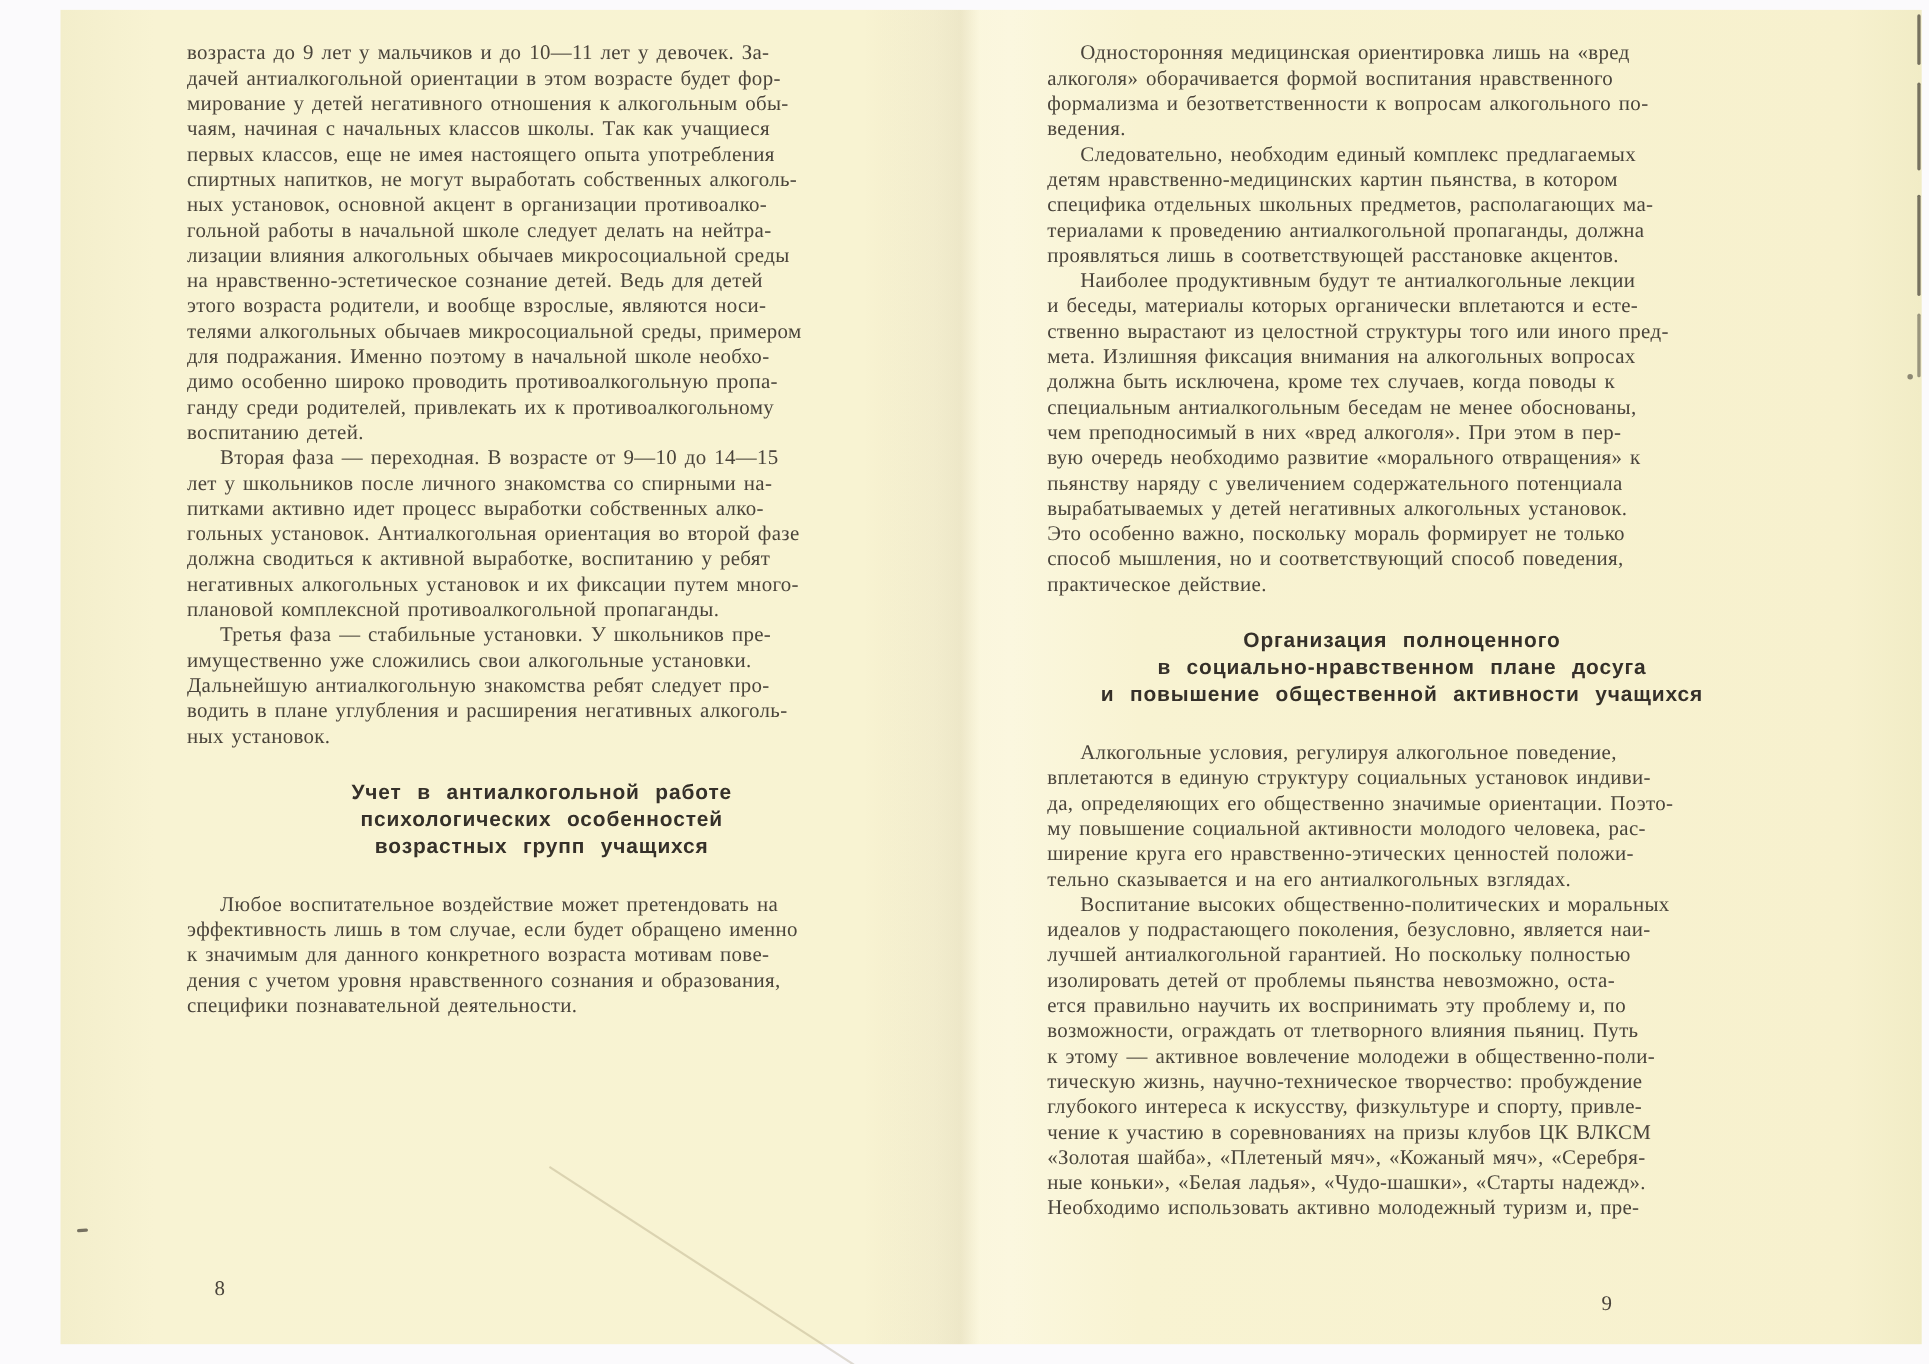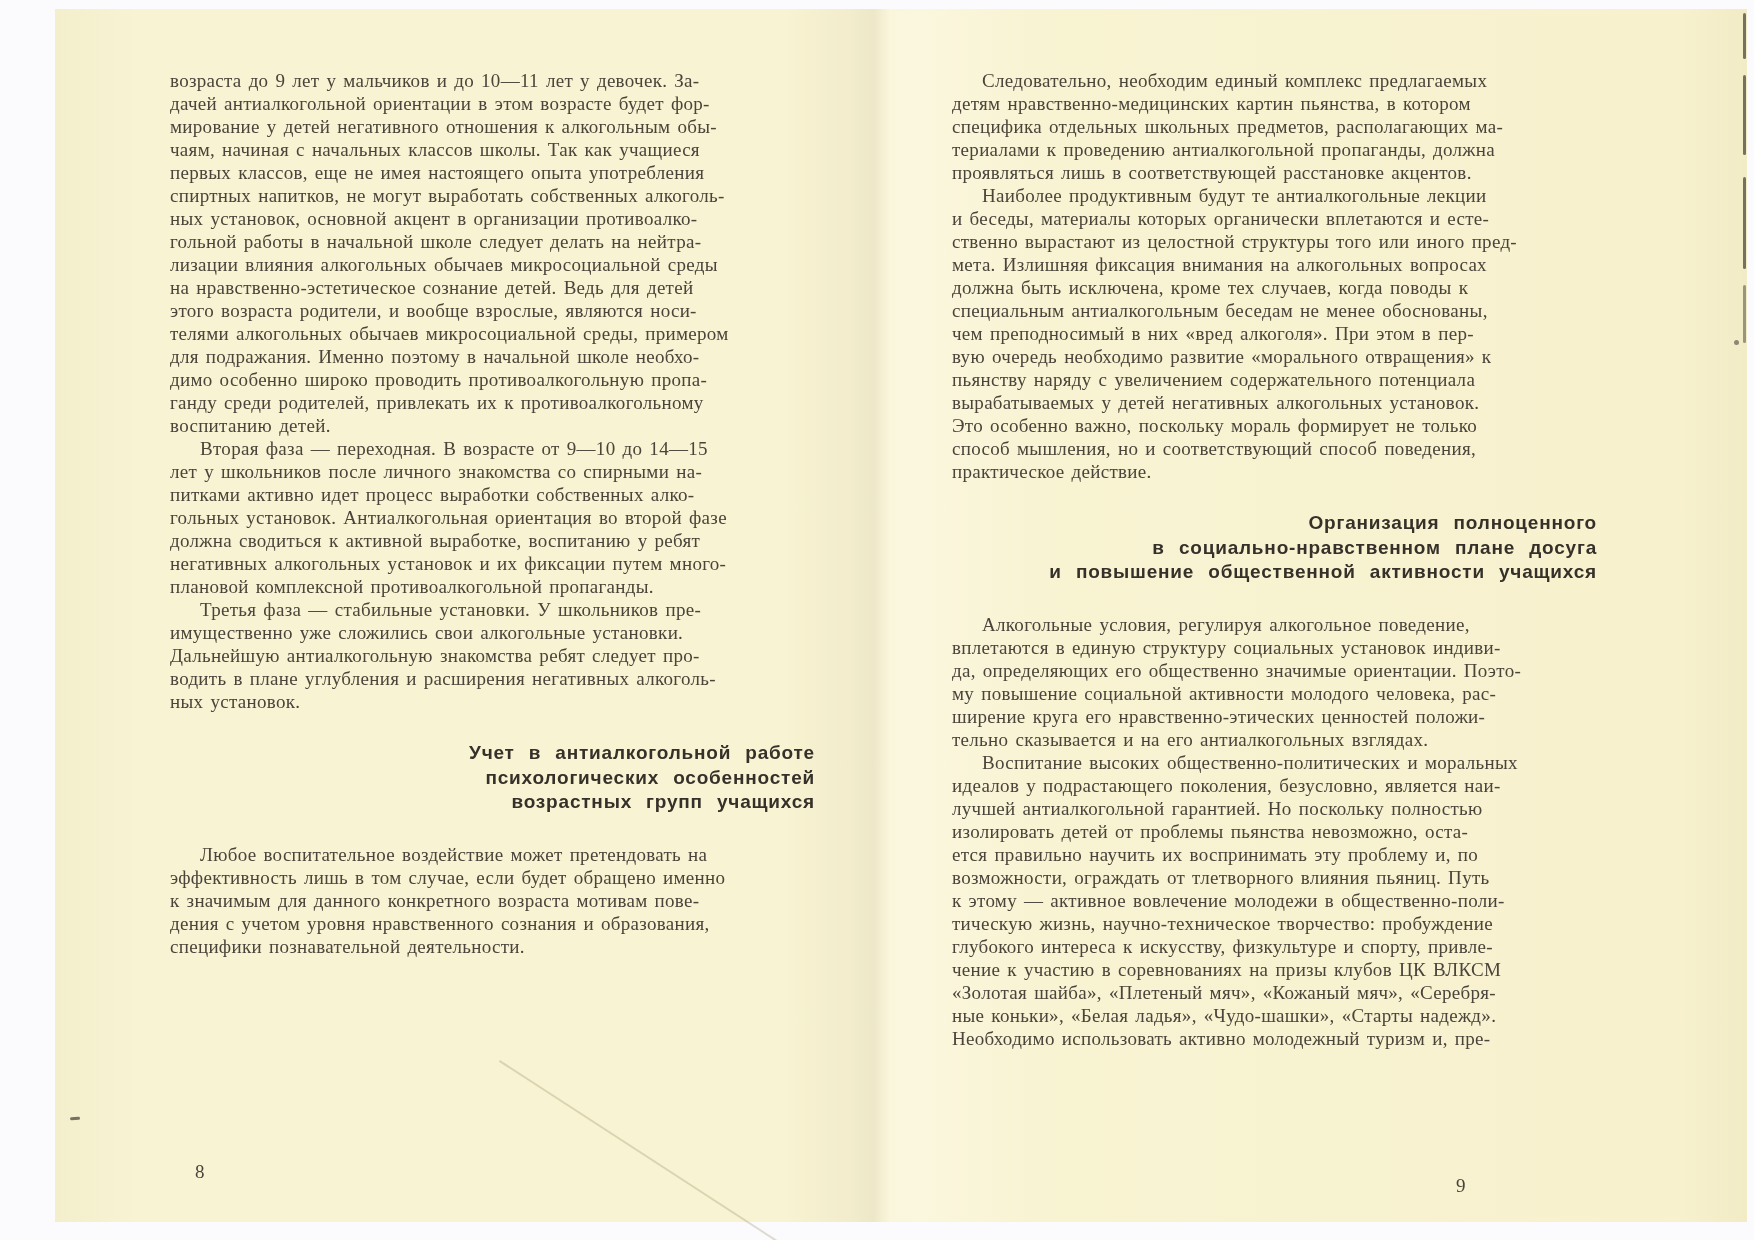--- a/index.html
+++ b/index.html
@@ -11,40 +11,40 @@
   
   .spread{
     position:absolute;left:55px;top:9px;width:1692px;height:1213px;
     background:linear-gradient(90deg,#f3eecb 0%,#f8f3d3 5%,#f8f3d2 44%,#fbf7de 51%,#f8f3d2 58%,#f7f1ce 96%,#f1ecc6 100%);
   }
   .gutter{
     position:absolute;left:730px;top:0;width:170px;height:100%;
     background:linear-gradient(90deg,rgba(0,0,0,0) 0%,rgba(146,128,74,.07) 38%,rgba(146,128,74,.12) 52%,rgba(255,255,252,.06) 62%,rgba(0,0,0,0) 100%);
   }
   .page{
-    position:absolute;top:0;width:645px;padding-top:60px;
+    position:absolute;top:0;width:645px;padding-top:28px;
     color:#4a443b;
   }
   .page-left{left:115px;}
   .page-right{left:897px;}
   .para{
     margin:0;
     font-size:19px;line-height:23px;
     letter-spacing:.3px;word-spacing:2px;
     white-space:pre-line;
     text-indent:30px;
   }
   .para.noindent{text-indent:0;}
   .heading{
     margin:28px 0;
     font-family:"Liberation Sans", sans-serif;
     font-size:19px;line-height:24.5px;font-weight:bold;
     color:#353029;
     letter-spacing:.8px;word-spacing:8px;
-    text-align:right;white-space:pre-line;
+    text-align:center;white-space:pre-line;
   }
   .pagenum{
     position:absolute;font-size:19px;color:#4a443b;
   }
   .pagenum-left{left:140px;top:1152px;}
   .pagenum-right{left:1401px;top:1166px;}
   
   .edge-dash{
     position:absolute;left:1688px;width:3px;border-radius:2px;
     background:#423d33;opacity:.7;
@@ -106,20 +106,24 @@
 психологических особенностей
 возрастных групп учащихся</h2>
     <p class="para">Любое воспитательное воздействие может претендовать на
 эффективность лишь в том случае, если будет обращено именно
 к значимым для данного конкретного возраста мотивам пове-
 дения с учетом уровня нравственного сознания и образования,
 специфики познавательной деятельности.</p>
   </div>
 
   <div class="page page-right">
+    <p class="para">Односторонняя медицинская ориентировка лишь на «вред
+алкоголя» оборачивается формой воспитания нравственного
+формализма и безответственности к вопросам алкогольного по-
+ведения.</p>
     <p class="para">Следовательно, необходим единый комплекс предлагаемых
 детям нравственно-медицинских картин пьянства, в котором
 специфика отдельных школьных предметов, располагающих ма-
 териалами к проведению антиалкогольной пропаганды, должна
 проявляться лишь в соответствующей расстановке акцентов.</p>
     <p class="para">Наиболее продуктивным будут те антиалкогольные лекции
 и беседы, материалы которых органически вплетаются и есте-
 ственно вырастают из целостной структуры того или иного пред-
 мета. Излишняя фиксация внимания на алкогольных вопросах
 должна быть исключена, кроме тех случаев, когда поводы к

